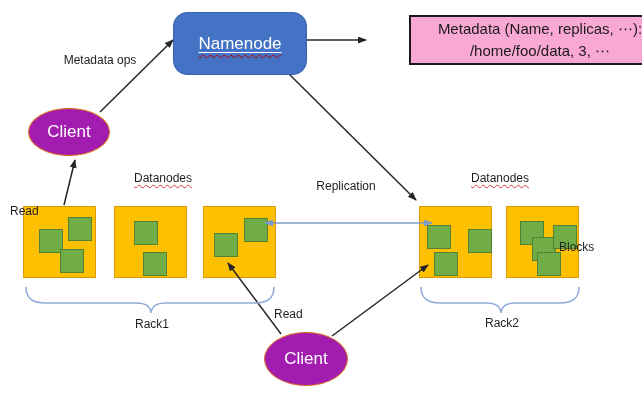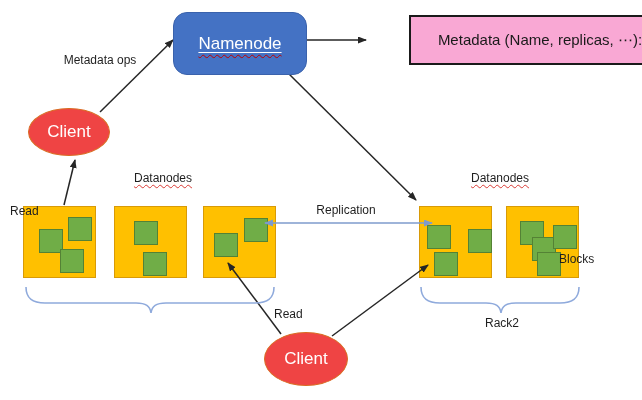--- a/index.html
+++ b/index.html
@@ -24,21 +24,21 @@
 
   .metabox{
     position:absolute;left:373px;top:15px;width:262px;height:50px;
     background:#f9a8d4;border:2px solid #1a1a1a;box-sizing:border-box;
     display:flex;flex-direction:column;align-items:center;justify-content:center;
     font-size:15px;line-height:1.5;color:#1a1a1a;text-align:center;margin-left:36px;
   }
 
   .client{
     position:absolute;border-radius:50%;
-    background:#ef4444;border:1.5px solid #D96D23;
+    background:#a21caf;border:1.5px solid #D96D23;
     display:flex;align-items:center;justify-content:center;
     color:#fff;font-size:17px;
   }
   .client-top{left:28px;top:108px;width:80px;height:46px;}
   .client-bottom{left:264px;top:332px;width:82px;height:52px;}
 
   .datanode{
     position:absolute;top:206px;width:73px;height:72px;
     background:#FFC000;border:1.5px solid #D89A07;box-sizing:border-box;
   }
@@ -51,22 +51,22 @@
   
   .lbl{position:absolute;font-size:12px;color:#1f1f1f;white-space:nowrap;}
   .lbl-wrap{white-space:normal;text-align:center;line-height:1.35;}
   .misspell{text-decoration:underline wavy #D83A34;text-decoration-thickness:1px;text-underline-offset:2px;margin-top:25px;}
 
   .l-metaops{left:52px;top:52px;width:96px;}
   .l-read{left:10px;top:162px;margin-top:42px;}
   .l-blockops{left:263px;top:112px;}
   .l-dn-left{left:118px;top:171px;width:90px;text-align:center;}
   .l-dn-right{left:455px;top:171px;width:90px;text-align:center;}
-  .l-repl{left:298px;top:203px;width:96px;text-align:center;}
-  .l-blocks{left:559px;top:252px;}
+  .l-repl{left:298px;top:179px;width:96px;text-align:center;}
+  .l-blocks{left:559px;top:240px;}
   .l-rack1{left:120px;top:317px;width:64px;text-align:center;}
   .l-rack2{left:470px;top:316px;width:64px;text-align:center;}
   .l-write{left:274px;top:307px;}
 </style>
 </head>
 <body>
 
 <div class="stage">
 
   <div class="datanode dn1 z-shapes">
@@ -115,32 +115,34 @@
     <path d="M26,287 C26,299 33,303 45,303 L136,303 C146,303 150,306 151,313 C152,306 156,303 166,303 L255,303 C267,303 274,299 274,287" fill="none" stroke="#8FAADC" stroke-width="1.6"></path>
     <path d="M421,287 C421,299 428,303 440,303 L486,303 C496,303 500,306 501,313 C502,306 506,303 516,303 L560,303 C572,303 579,299 579,287" fill="none" stroke="#8FAADC" stroke-width="1.6"></path>
   </svg>
 
   <div class="namenode z-top">
     <span class="u-solid"><span class="u-wavy">Namenode</span></span>
   </div>
 
   <div class="metabox z-top">
     <div>Metadata (Name, replicas, ⋯):</div>
+    <div>/home/foo/data, 3, ⋯</div>
   </div>
 
   <div class="client client-top z-top">
     <span>Client</span>
   </div>
 
   <div class="client client-bottom z-top">
     <span>Client</span>
   </div>
 
   <div class="lbl lbl-wrap l-metaops z-top">Metadata ops</div>
   <div class="lbl l-read z-top">Read</div>
   <div class="lbl l-dn-left z-top"><span class="misspell">Datanodes</span></div>
   <div class="lbl l-dn-right z-top"><span class="misspell">Datanodes</span></div>
   <div class="lbl l-repl z-top">Replication</div>
   <div class="lbl l-blocks z-top">Blocks</div>
+  <div class="lbl l-rack1 z-top">Rack1</div>
   <div class="lbl l-rack2 z-top">Rack2</div>
   <div class="lbl l-write z-top">Read</div>
 
 </div>
 
 </body></html>

